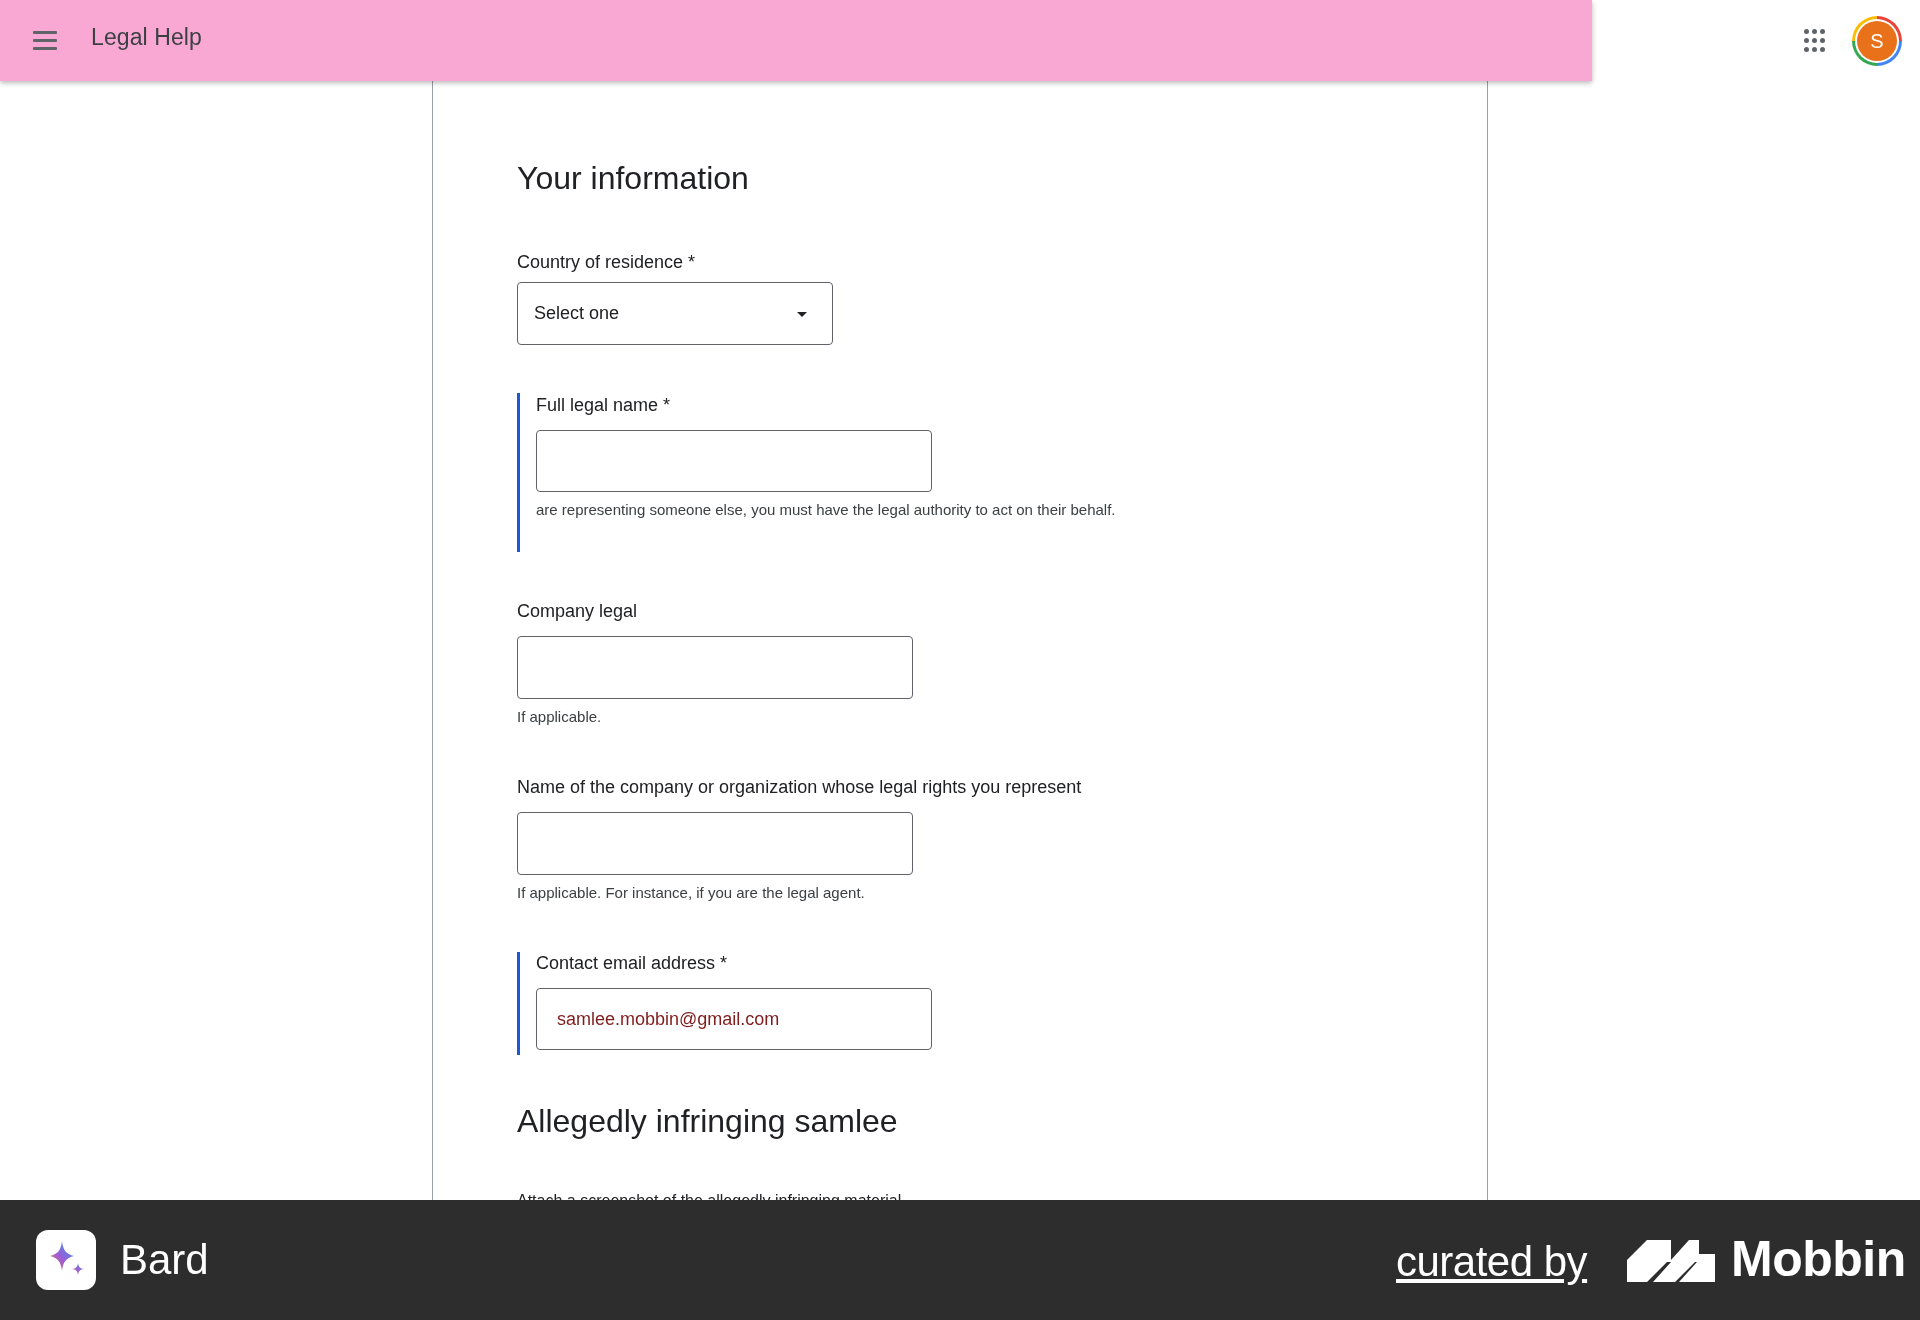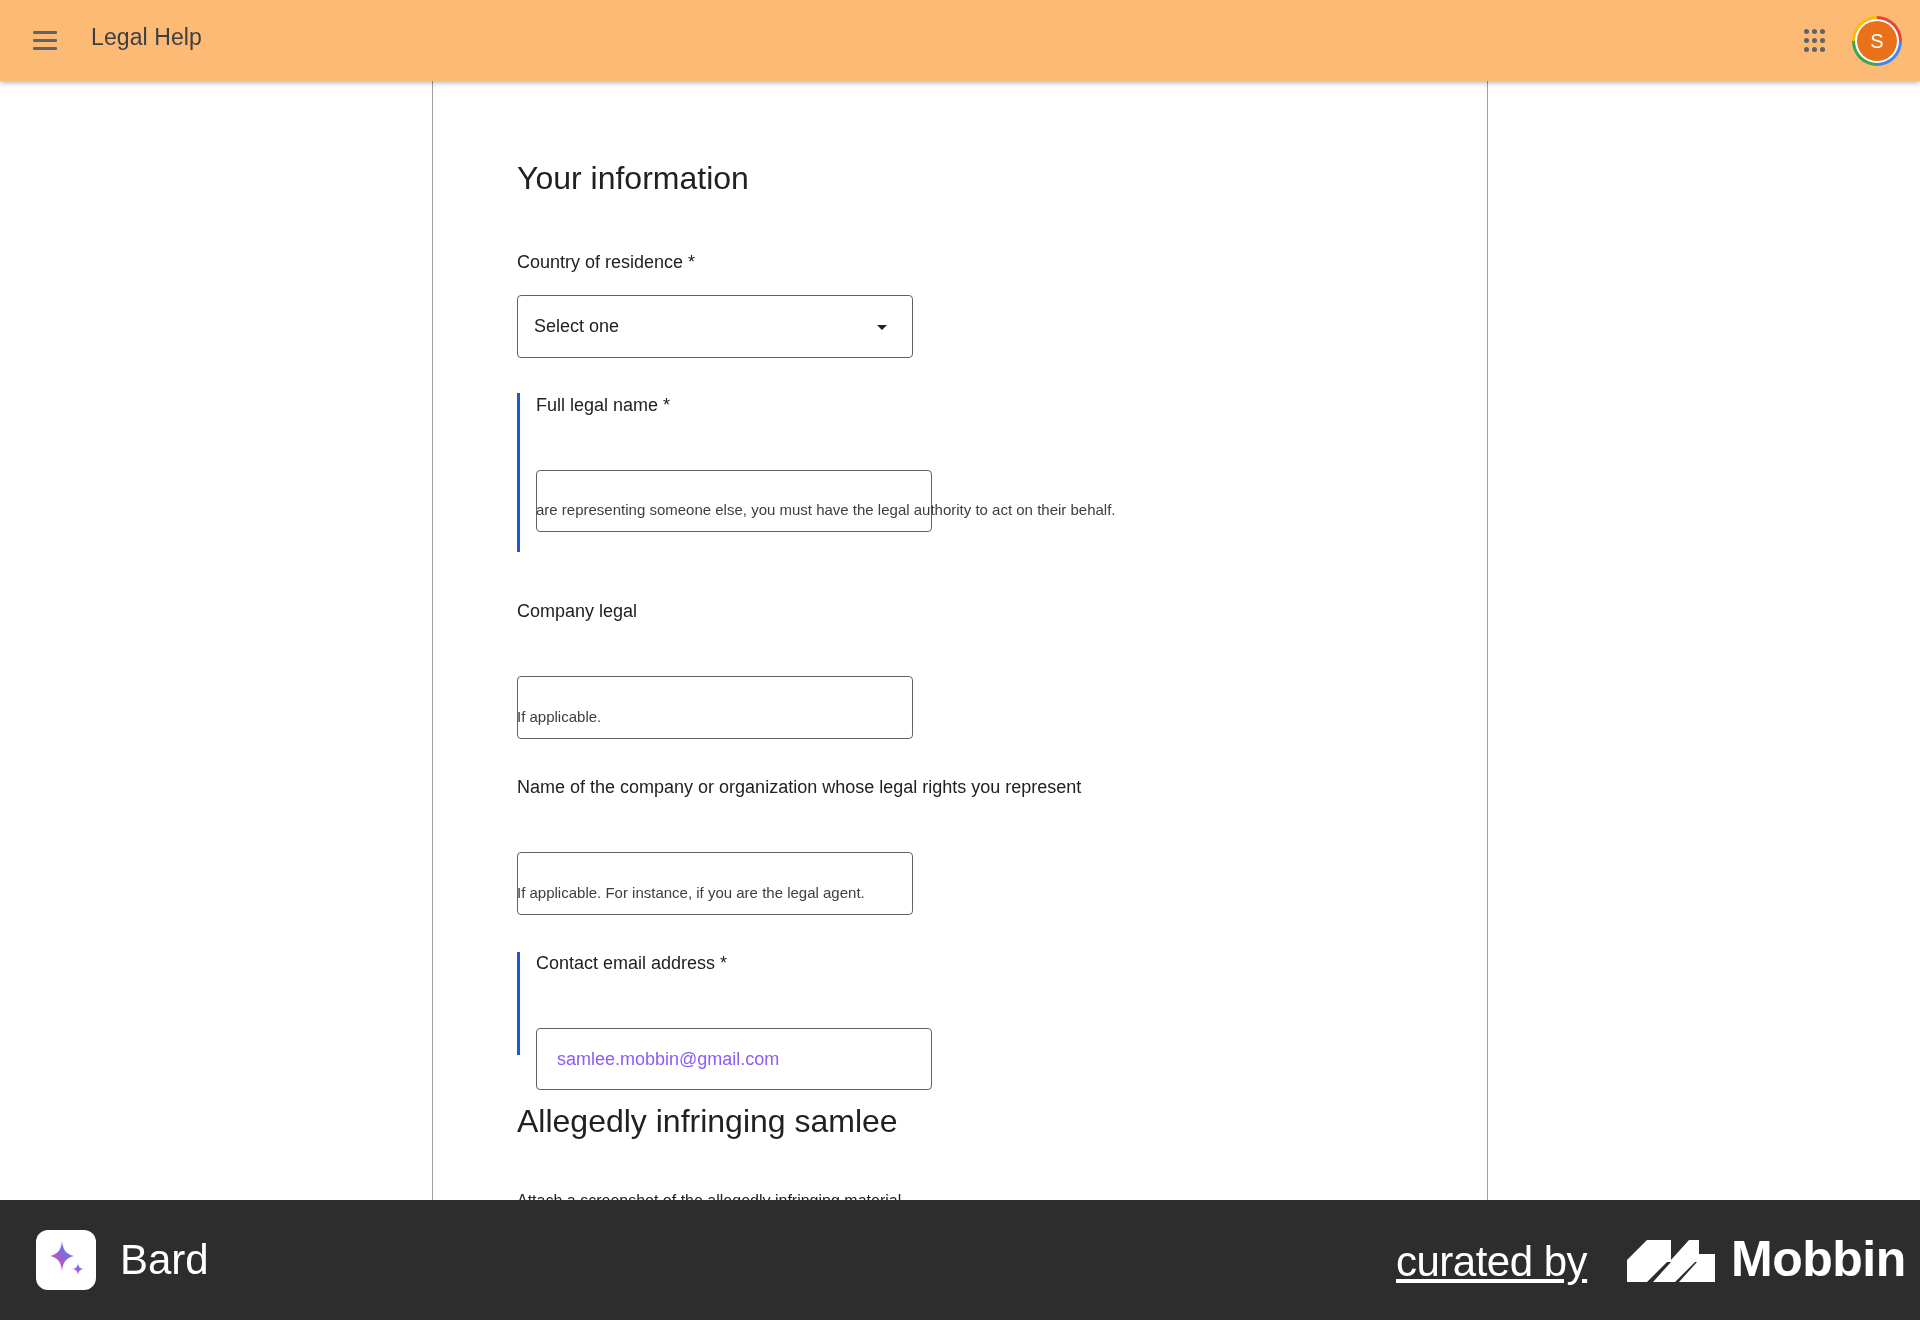--- a/index.html
+++ b/index.html
@@ -1,37 +1,37 @@
 <!DOCTYPE html>
 <html><head>
 <meta charset="utf-8">
 <style>
   * { box-sizing: border-box; margin: 0; padding: 0; }
   html, body { width: 1920px; height: 1320px; overflow: hidden; background: #ffffff; font-family: "Liberation Sans", sans-serif; color: #202124; }
-  .header { position: absolute; left: 0; top: 0; width: 1920px; height: 81px; background: #fdba74; box-shadow: 0 2px 5px rgba(0,0,0,0.28); z-index: 5; display: flex; align-items: center; }
+  .header { position: absolute; left: 0; top: 0; width: 1592px; height: 81px; background: #f9a8d4; box-shadow: 0 2px 5px rgba(0,0,0,0.28); z-index: 5; display: flex; align-items: center; }
   .menu-btn { position: absolute; left: 30px; top: 27px; width: 30px; height: 26px; cursor: pointer; display:flex; flex-direction:column; justify-content:center; gap:5px; padding: 0 3px; }
   .menu-btn span { display:block; height: 3px; background:#5f6368; border-radius:1px; }
   .app-title { position: absolute; left: 91px; top: 24px; font-size: 23px; color: #3c4043; letter-spacing: 0.1px; }
   .apps-btn { position: absolute; left: 1804px; top: 29px; width: 24px; height: 24px; display:grid; grid-template-columns: repeat(3, 5px); grid-gap: 3px; cursor:pointer; }
   .apps-btn i { width: 5px; height: 5px; border-radius: 50%; background: #5f6368; display:block; }
   .avatar-ring { position: absolute; left: 1852px; top: 16px; width: 50px; height: 50px; border-radius: 50%;
     background: conic-gradient(#ea4335 0deg 90deg, #4285f4 90deg 180deg, #34a853 180deg 270deg, #fbbc05 270deg 360deg); padding: 3px; cursor:pointer; }
   .avatar-inner { width: 100%; height: 100%; border-radius: 50%; background: #fff; padding: 2px; }
   .avatar { width: 100%; height: 100%; border-radius: 50%; background: #e8711a; color: #fff; font-size: 20px; display:flex; align-items:center; justify-content:center; }
 
   .card { position: absolute; left: 432px; top: 0; width: 1056px; height: 1320px; border-left: 1px solid #9aa0a6; border-right: 1px solid #9aa0a6; background:#fff; }
   .abs { position: absolute; }
   .section-title { font-size: 32px; color: #202124; font-weight: 400; }
   .label { font-size: 18px; color: #202124; }
   .field { border: 1px solid #5f6368; border-radius: 4px; background: #fff; }
   .select { display:flex; align-items:center; padding-left: 16px; font-size: 18px; color:#202124; cursor:pointer; }
   .caret { position:absolute; right: 25px; top: 29px; width:0; height:0; border-left:5px solid transparent; border-right:5px solid transparent; border-top:5px solid #202124; }
   .help { font-size: 15px; color: #3c4043; line-height: 20px; }
   .bar { background: #1a5ad6; width: 3px; }
-  .input-val { font-size: 18px; color: #8b5cf6; padding-left: 20px; display:flex; align-items:center;margin-top:40px; }
+  .input-val { font-size: 18px; color: #7f1d1d; padding-left: 20px; display:flex; align-items:center; }
 
   .footer { position: absolute; left: 0; top: 1200px; width: 1920px; height: 120px; background: #2d2d2d; z-index: 6; }
   .bard-icon { position:absolute; left: 36px; top: 30px; width: 60px; height: 60px; background:#fff; border-radius: 12px; }
   .bard-name { position:absolute; left: 120px; top: 36px; font-size: 42px; color:#fff; font-weight: 500; }
   .curated { position:absolute; left: 1396px; top: 38px; font-size: 42px; color:#fff; letter-spacing: -0.5px; text-decoration: underline; }
   .mobbin-logo { position:absolute; left: 1627px; top: 40px; width: 88px; height: 42px; }
   .mobbin-name { position:absolute; left: 1731px; top: 30px; font-size: 50px; color:#fff; font-weight: 700; letter-spacing: -0.5px; }
 </style>
 </head>
 <body>
@@ -59,21 +59,21 @@
         <div class="avatar">S</div>
       </div>
   </div>
 </div>
 
 <div class="card"></div>
 
 <div class="abs section-title" style="left:517px; top:160px;">Your information</div>
 
 <div class="abs label" style="left:517px; top:252px;">Country of residence *</div>
-<div class="abs field select" style="left:517px; top:295px; width:396px; height:63px;">
+<div class="abs field select" style="left:517px; top:282px; width:316px; height:63px;">
   <span>Select one</span>
   <span class="caret"></span>
 </div>
 
 <div class="abs bar" style="left:517px; top:393px; height:159px;"></div>
 <div class="abs label" style="left:536px; top:395px;">Full legal name *</div>
 <div class="abs field input-val" style="left:536px; top:430px; width:396px; height:62px;"></div>
 <div class="abs help" style="left:536px; top:500px; width:950px;">
   <div>are representing someone else, you must have the legal authority to act on their behalf.</div>
 </div>

